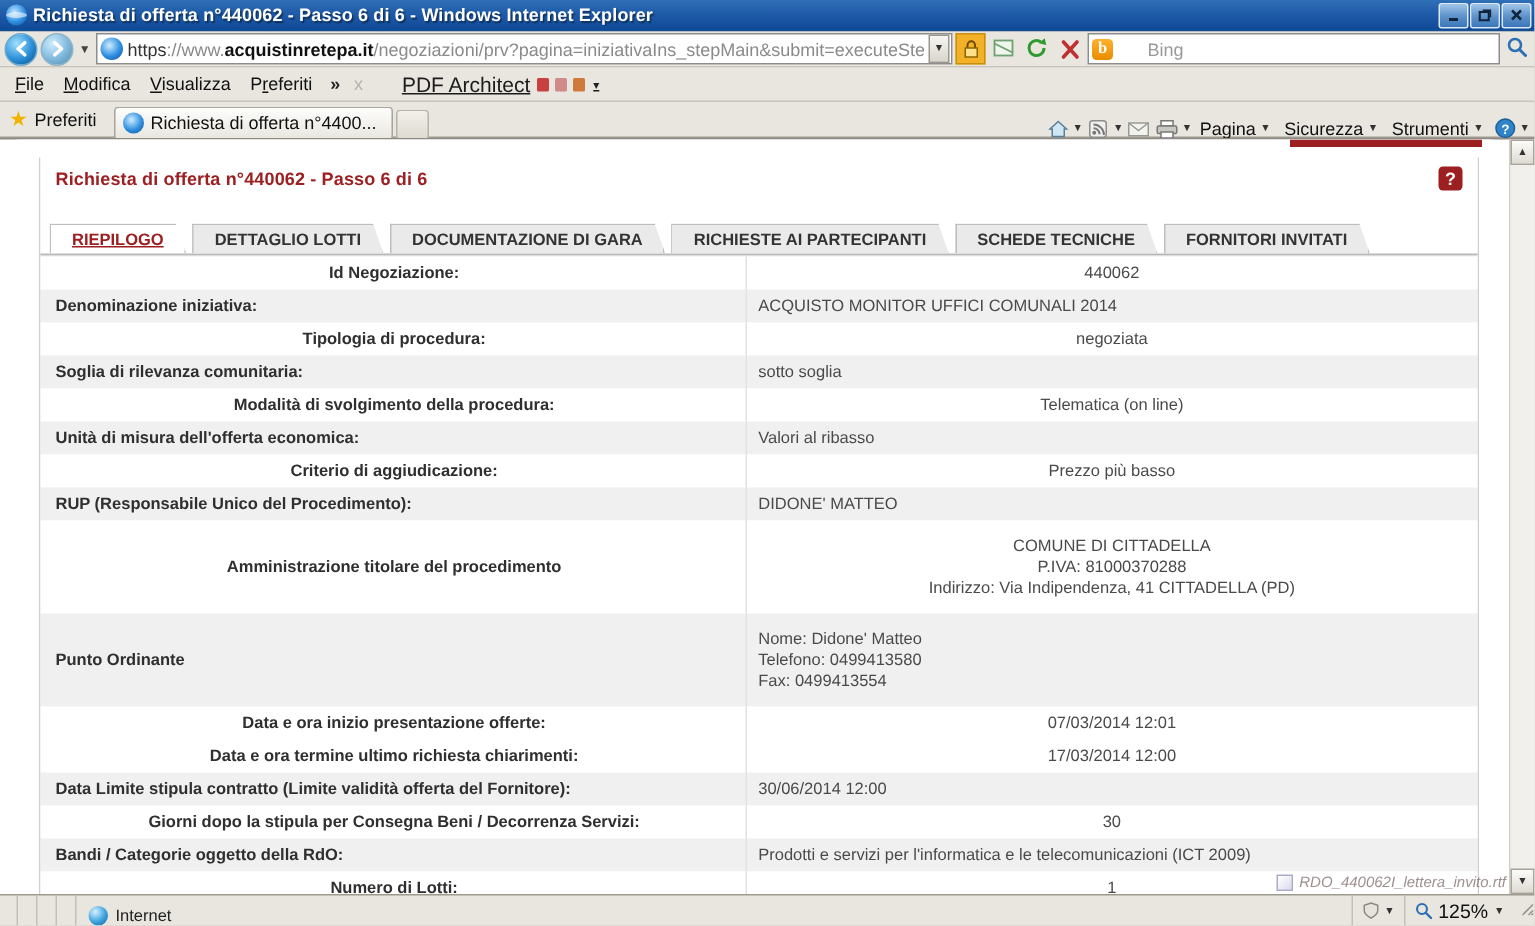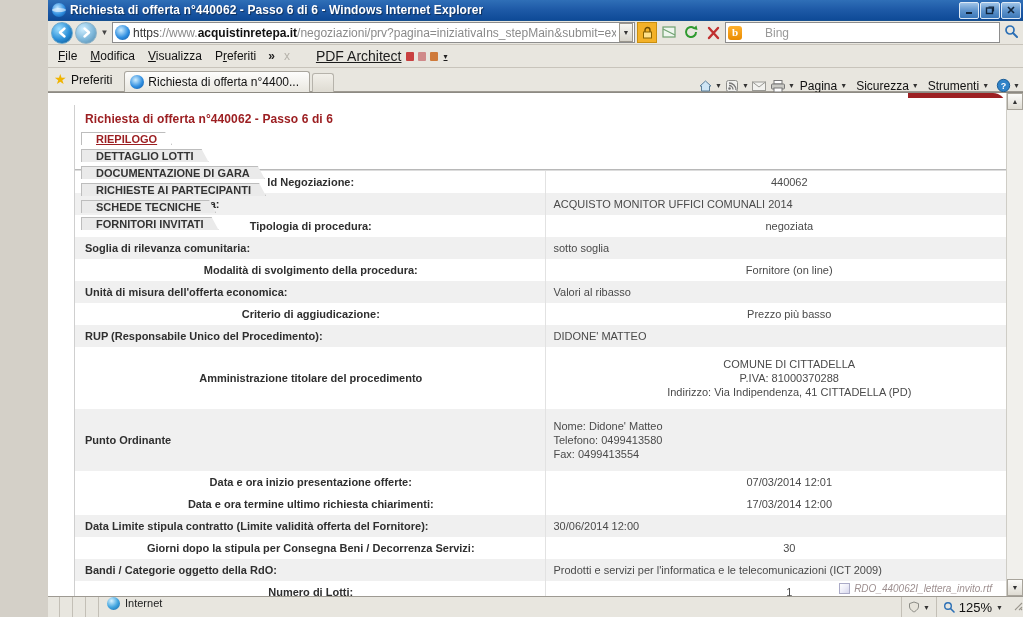--- a/index.html
+++ b/index.html
@@ -7,21 +7,21 @@
     margin: 0; padding: 0;
     width: 1023px; height: 617px;
     overflow: hidden;
     font-family: "Liberation Sans", sans-serif;
     background: #d4d0c8;
   }
   #app {
     position: relative;
     width: 1023px; height: 617px;
     background: #d4d0c8;
-    display: flex; flex-direction: column; padding-left: 48px;
+    display: flex; flex-direction: column;
   }
 
   
   .titlebar {
     height: 21px;
     background: linear-gradient(180deg,#2f6fb7 0%, #1f5ba8 45%, #0e4a97 100%);
     display: flex; align-items: center;
     padding: 0 2px 0 4px;
     color: #fff;
     flex: none;
@@ -208,22 +208,22 @@
   }
   .panel-title {
     font-size: 12px; font-weight: bold; color:#9c1f22;
     font-family:"Liberation Sans", sans-serif; letter-spacing: .1px;
   }
   .help-ico {
     width:16px;height:16px;border-radius:3px;background:#9c1f22;color:#fff;
     font-size:12px;font-weight:bold;line-height:16px;text-align:center;flex:none;
   }
   .tabs {
-    display:flex; align-items:flex-start; padding-left: 6px; gap: 4px;
-    border-bottom: 1px solid #b8b8b8; height: 38px; background:#fff;flex-direction:column;
+    display:flex; align-items:flex-end; padding-left: 6px; gap: 4px;
+    border-bottom: 1px solid #b8b8b8; height: 38px; background:#fff;
   }
   .tab {
     position:relative; height:20px;
     background:#eaeaea; border:1px solid #bdbdbd; border-bottom:none;
     padding: 0 14px; font-size:11px; font-weight:bold; color:#333;
     display:flex;align-items:center;
     border-radius: 0 0 0 0;
     transform: skew(0deg);
     white-space:nowrap;
     clip-path: polygon(0 0, calc(100% - 7px) 0, 100% 100%, 0% 100%);
@@ -252,21 +252,21 @@
   }
   .vs-btn {
     height: 17px; background: linear-gradient(180deg,#fbfbf9,#dedbd2);
     border:1px solid #a8a49b; display:flex;align-items:center;justify-content:center;
     font-size:7px; color:#333; flex:none;
   }
   .vs-track { flex:1 1 auto; background:#f1f0ec; }
 
   
   .dlbar {
-    position:absolute; right:14px; bottom:2px;
+    position:absolute; right:2px; bottom:2px;
     display:flex; align-items:flex-start; gap:4px;
     font-size:10px; color:#7d6a6a; font-style:italic;
     opacity:.75;
   }
   .dl-ico {
     width:11px;height:11px;flex:none;
     background:linear-gradient(135deg,#fff 0%, #e8e8f6 50%, #c9c9e6 100%);
     border:1px solid #8f8fb5;
   }
 
@@ -277,21 +277,21 @@
     border-top:1px solid #9e9a92;
     display:flex; align-items:center;
     font-size:11px; color:#222;
   }
   .sb-cell { border-right:1px solid #c3bfb6; height:100%; }
   .sb-gap { width: 12px; }
   .sb-gap2 { width: 13px; }
   .sb-gap3 { width: 13px; }
   .sb-gap4 { width: 13px; }
   .sb-zone {
-    display:flex; align-items:flex-start; gap:5px; padding:0 8px; height:100%;
+    display:flex; align-items:flex-end; gap:5px; padding:0 8px; height:100%;
     flex:1 1 auto; min-width:0;
   }
   .globe {
     width:13px;height:13px;border-radius:50%;flex:none;
     background: radial-gradient(circle at 35% 30%, #d8f2ff 0%, #45a7e0 50%, #0a63a8 100%);
   }
   .sb-right { display:flex; align-items:center; height:100%; flex:none; }
   .sb-sec {
     display:flex;align-items:center;gap:3px;padding:0 6px;height:100%;
     border-left:1px solid #c3bfb6; color:#555; font-size:10px;
@@ -520,21 +520,21 @@
                   </tr>
                   <tr class="even">
                     <td class="lbl">Soglia di rilevanza comunitaria:</td>
                     <td class="val">
                       <span class="ln">sotto soglia</span>
                     </td>
                   </tr>
                   <tr class="odd">
                     <td class="lbl">Modalità di svolgimento della procedura:</td>
                     <td class="val">
-                      <span class="ln">Fornitore (on line)</span>
+                      <span class="ln">Telematica (on line)</span>
                     </td>
                   </tr>
                   <tr class="even">
                     <td class="lbl">Unità di misura dell'offerta economica:</td>
                     <td class="val">
                       <span class="ln">Valori al ribasso</span>
                     </td>
                   </tr>
                   <tr class="odd">
                     <td class="lbl">Criterio di aggiudicazione:</td>

